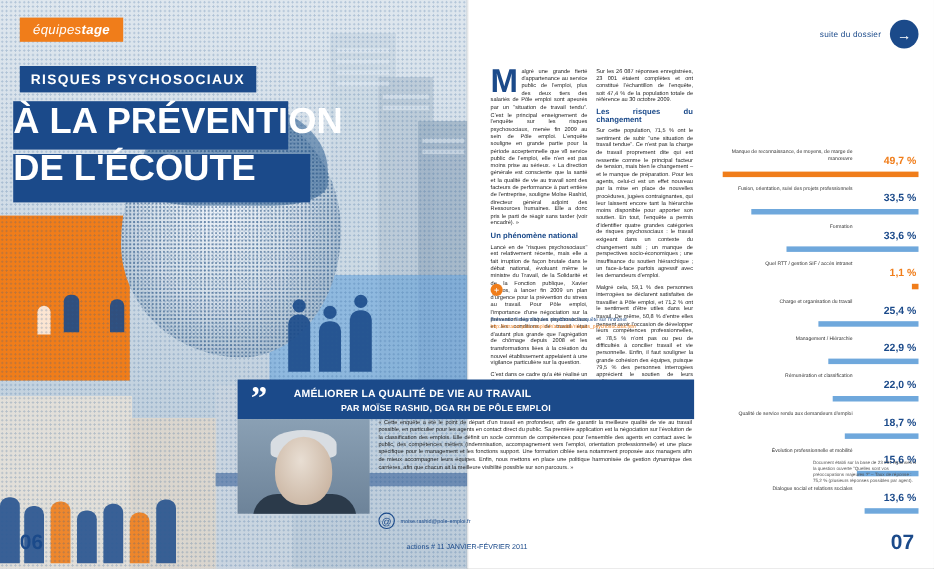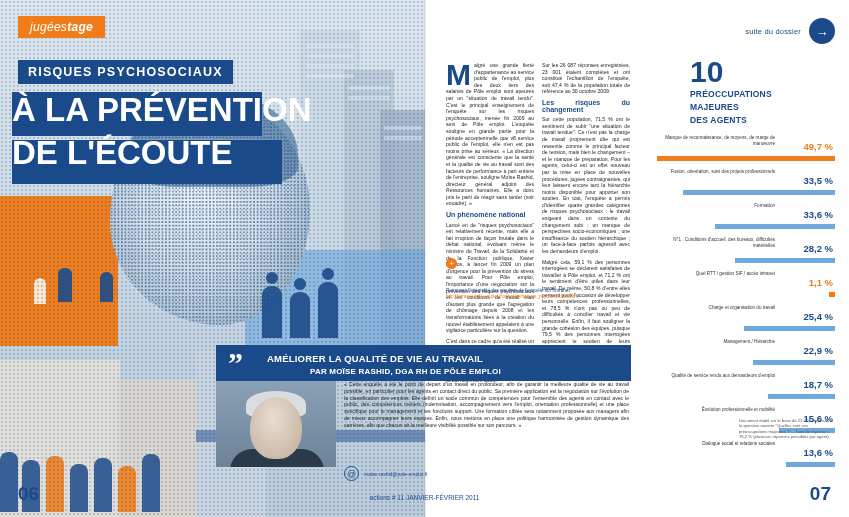--- a/index.html
+++ b/index.html
@@ -160,21 +160,21 @@
     <div class="sil" style="left:22px;top:460px;width:18px;height:52px;border-radius:8px 8px 0 0;opacity:.85;"></div>
     <div class="sil o" style="left:46px;top:456px;width:18px;height:56px;border-radius:8px 8px 0 0;"></div>
     <div class="sil" style="left:70px;top:464px;width:18px;height:48px;border-radius:8px 8px 0 0;opacity:.85;"></div>
     <div class="sil" style="left:94px;top:458px;width:18px;height:54px;border-radius:8px 8px 0 0;opacity:.85;"></div>
     <div class="sil o" style="left:118px;top:466px;width:18px;height:46px;border-radius:8px 8px 0 0;"></div>
     <div class="sil" style="left:142px;top:454px;width:18px;height:58px;border-radius:8px 8px 0 0;opacity:.85;"></div>
 
     <div class="dots"></div>
 
     <div class="tab-decrypt">
-      <span>jugées</span>
+      <span>équipes</span>
         <b>tage</b>
     </div>
 
     <div class="kicker">RISQUES PSYCHOSOCIAUX</div>
 
     <div class="title-bg1"></div>
     <div class="title-bg2"></div>
     <div class="bigtitle">
       <span class="l2">À LA PRÉVENTION</span>
       <span class="l2">DE L'ÉCOUTE</span>
@@ -224,64 +224,58 @@
     <div class="pm-face"></div>
   </div>
 
   <div class="quote-body">« Cette enquête a été le point de départ d'un travail en profondeur, afin de garantir la meilleure qualité de vie au travail possible, en particulier pour les agents en contact direct du public. Sa première application est la négociation sur l'évolution de la classification des emplois. Elle définit un socle commun de compétences pour l'ensemble des agents en contact avec le public, des compétences métiers (indemnisation, accompagnement vers l'emploi, orientation professionnelle) et une place spécifique pour le management et les fonctions support. Une formation ciblée sera notamment proposée aux managers afin de mieux accompagner leurs équipes. Enfin, nous mettons en place une politique harmonisée de gestion dynamique des carrières, afin que chacun ait la meilleure visibilité possible sur son parcours. »</div>
 
   <div class="mailrow">
     <span class="at-ico">@</span>
     <span class="mail">moise.rashid@pole-emploi.fr</span>
   </div>
 
-  <div class="rail-title">
-    <div class="rail-num">10</div>
-    <div class="rail-lab">PRÉOCCUPATIONS</div>
-    <div class="rail-lab">MAJEURES</div>
-    <div class="rail-lab">DES AGENTS</div>
-  </div>
 
   <div class="bar-wrap" id="bars" style="top:118px;">
       <div class="stat">
         <div class="cap">Manque de reconnaissance, de moyens, de marge de manœuvre</div>
         <div class="pct">49,7 %</div>
         <div class="bar o" style="width: 178px;"></div>
       </div>
       <div class="stat">
         <div class="cap">Fusion, orientation, suivi des projets professionnels</div>
         <div class="pct" style="color: rgb(27, 74, 138);">33,5 %</div>
         <div class="bar" style="width: 152px;"></div>
       </div>
       <div class="stat">
         <div class="cap">Formation</div>
         <div class="pct" style="color: rgb(27, 74, 138); text-align: right;">33,6 %</div>
         <div class="bar" style="width: 120px;"></div>
       </div>
       <div class="stat">
-        <div class="cap">N°1 : Conditions d'accueil, des bureaux, difficultés matérielles</div>
-        <div class="pct" style="color: rgb(27, 74, 138);">28,2 %</div>
-        <div class="bar" style="width: 100px;"></div>
-      </div>
-      <div class="stat">
         <div class="cap">Quel RTT / gestion SIF / accès intranet</div>
         <div class="pct">1,1 %</div>
         <div class="bar o" style="width: 6px;"></div>
       </div>
       <div class="stat">
         <div class="cap">Charge et organisation du travail</div>
         <div class="pct" style="color: rgb(27, 74, 138);">25,4 %</div>
         <div class="bar" style="width: 91px;"></div>
       </div>
       <div class="stat">
         <div class="cap">Management / Hiérarchie</div>
         <div class="pct" style="color: rgb(27, 74, 138);">22,9 %</div>
         <div class="bar" style="width: 82px;"></div>
       </div>
       <div class="stat">
+        <div class="cap">Rémunération et classification</div>
+        <div class="pct" style="color: rgb(27, 74, 138);">22,0 %</div>
+        <div class="bar" style="width: 78px;"></div>
+      </div>
+      <div class="stat">
         <div class="cap">Qualité de service rendu aux demandeurs d'emploi</div>
         <div class="pct" style="color: rgb(27, 74, 138);">18,7 %</div>
         <div class="bar" style="width: 67px;"></div>
       </div>
       <div class="stat">
         <div class="cap">Évolution professionnelle et mobilité</div>
         <div class="pct" style="color: rgb(27, 74, 138);">15,6 %</div>
         <div class="bar" style="width: 56px;"></div>
       </div>
       <div class="stat">

